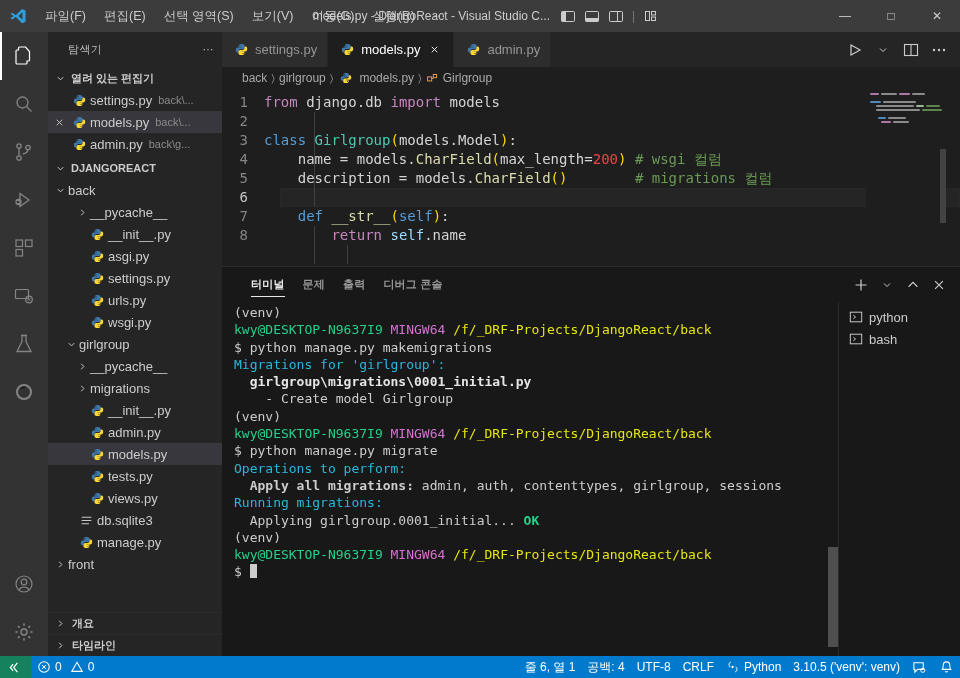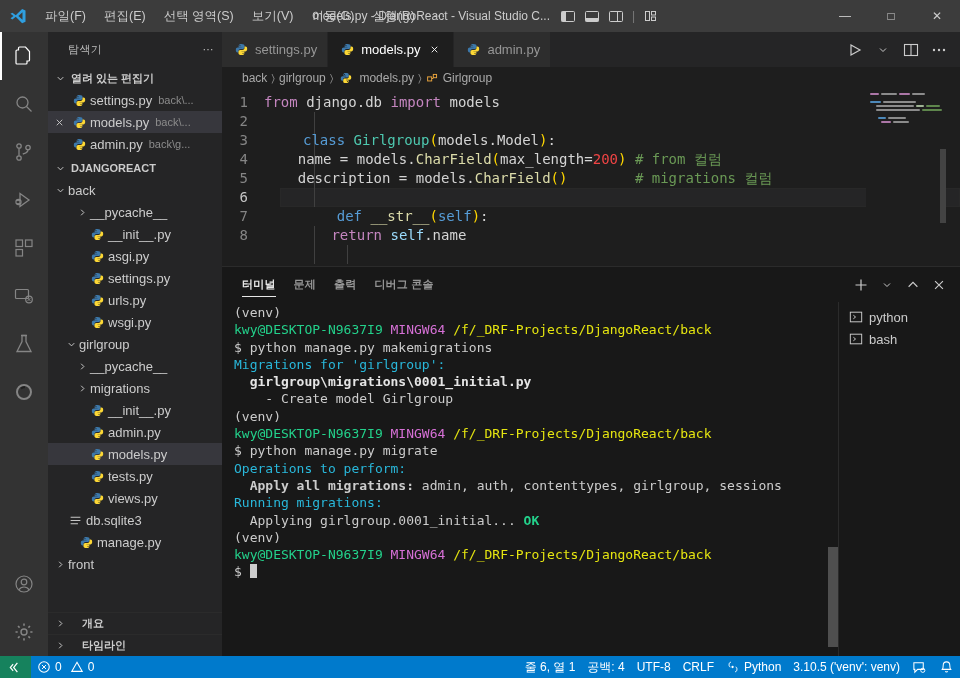--- a/index.html
+++ b/index.html
@@ -81,21 +81,21 @@
   .tree-row {
     height: 22px; display: flex; align-items: center; font-size: 13px; color: #cccccc;
     white-space: nowrap; position: relative;
   }
   .tree-row.selected { background: #37373d; }
   .tree-row .label { margin-left: 2px; }
   .chev { width: 12px; display: inline-flex; align-items: center; justify-content: center; color: #cccccc; flex: 0 0 12px; }
   .file-ico { width: 18px; display: inline-flex; align-items: center; justify-content: center; flex: 0 0 18px; }
   .bottom-sec { flex: 0 0 auto; }
   .bottom-sec .sec-header2 {
-    height: 22px; display: flex; align-items: center; gap: 14px; padding-left: 4px;
+    height: 22px; display: flex; align-items: center; gap: 4px; padding-left: 4px;
     font-size: 11px; font-weight: bold; color: #cccccc; border-top: 1px solid #2b2b2b;
   }
 
   
   .editor-col { flex: 1 1 auto; display: flex; flex-direction: column; min-width: 0; background: #1e1e1e; }
   .tabs-row { height: 35px; background: #252526; display: flex; flex: 0 0 35px; position: relative; }
   .tab {
     height: 35px; display: flex; align-items: center; padding: 0 10px; gap: 5px;
     font-size: 13px; color: #969696; background: #2d2d2d; border-right: 1px solid #252526;
     white-space: nowrap; min-width: 0;
@@ -124,21 +124,21 @@
     content: ""; position: absolute; left: 58px; right: 0; top: 0; bottom: 0;
     border: 1px solid #282828; background: #252526; z-index: 0;
   }
   .lnum {
     width: 42px; text-align: right; color: #858585; font-size: 14px; flex: 0 0 42px;
     padding-right: 16px; font-family: "DejaVu Sans Mono", monospace; z-index: 1;
   }
   .lnum.current { color: #c6c6c6; }
   .ltext { flex: 1 1 auto; color: #d4d4d4; z-index: 1; position: relative; }
   .ind-guide { position: absolute; width: 1px; background: #404040; z-index: 1; }
-  .kw { color: #569cd6; margin-left: 39px; }
+  .kw { color: #569cd6; }
   .kw2 { color: #c586c0; }
   .cls { color: #4ec9b0; }
   .fn { color: #dcdcaa; }
   .num { color: #ef4444; }
   .com { color: #6a9955; }
   .par { color: #ffd700; }
   .var { color: #9cdcfe; }
   .self { color: #569cd6; }
 
   .minimap {
@@ -147,21 +147,21 @@
   }
   .mm-line { height: 3px; display: flex; gap: 2px; padding-left: 4px; margin-bottom: 1px; }
   .mm-seg { height: 2px; border-radius: 1px; opacity: .85; }
   .mm-slider { position: absolute; right: 0; top: 60px; width: 6px; height: 74px; background: #434343; }
 
   
   .panel {
     flex: 0 0 auto; background: #181818; display: flex; flex-direction: column;
     border-top: 1px solid #2b2b2b;
   }
-  .panel-header { height: 35px; display: flex; align-items: center; flex: 0 0 35px; padding-left: 20px; }
+  .panel-header { height: 35px; display: flex; align-items: center; flex: 0 0 35px; padding-left: 20px; margin-left: 9px; }
   .panel-tab {
     font-size: 11px; color: #969696; margin-right: 18px; height: 35px; display: flex;
     align-items: center; position: relative; letter-spacing: .2px; font-weight: bold;
   }
   .panel-tab.active { color: #e7e7e7; }
   .panel-tab.active::after {
     content: ""; position: absolute; left: 0; right: 0; bottom: 5px; height: 1px; background: #e7e7e7;
   }
   .panel-actions { margin-left: auto; display: flex; align-items: center; gap: 4px; padding-right: 10px; color: #cccccc; }
   .pa-btn { width: 22px; height: 26px; display: flex; align-items: center; justify-content: center; }
@@ -528,21 +528,21 @@
           <div class="tree-row" style="padding-left: 28px;">
             <span class="chev"></span>
             <span class="file-ico">
               <svg width="13" height="13" viewBox="0 0 16 16">
                 <path d="M7.9 1.2c-2 0-3.4.6-3.4 2.2v1.7h3.6v.5H3.3c-1.3 0-2.3 1-2.3 3s.8 3 2.1 3h1.2V9.7c0-1.4 1.2-2.4 2.6-2.4h2.7c1.2 0 2.1-.9 2.1-2.1V3.4c0-1.3-1-2.2-3.8-2.2zM6.1 2.6a.7.7 0 1 1 0 1.4.7.7 0 0 1 0-1.4z" fill="#3c78aa"></path>
                 <path d="M8.1 14.8c2 0 3.4-.6 3.4-2.2v-1.7H7.9v-.5h4.8c1.3 0 2.3-1 2.3-3s-.8-3-2.1-3h-1.2v1.9c0 1.4-1.2 2.4-2.6 2.4H6.4c-1.2 0-2.1.9-2.1 2.1v1.8c0 1.3 1 2.2 3.8 2.2zm1.8-1.4a.7.7 0 1 1 0-1.4.7.7 0 0 1 0 1.4z" fill="#fdd835"></path>
               </svg>
             </span>
             <span class="label">views.py</span>
           </div>
-          <div class="tree-row" style="padding-left: 6px;">
+          <div class="tree-row" style="padding-left: 17px;">
             <span class="chev"></span>
             <span class="file-ico">
               <svg width="13" height="13" viewBox="0 0 16 16">
                 <path d="M2 4h12M2 8h12M2 12h9" stroke="#cccccc" stroke-width="1.2"></path>
               </svg>
             </span>
             <span class="label">db.sqlite3</span>
           </div>
           <div class="tree-row" style="padding-left: 17px;">
             <span class="chev"></span>
@@ -686,21 +686,21 @@
           <div class="code-line">
             <span class="lnum">2</span>
             <span class="ltext"></span>
           </div>
           <div class="code-line">
             <span class="lnum">3</span>
             <span class="ltext"><span class="kw">class</span> <span class="cls">Girlgroup</span><span class="par">(</span>models.Model<span class="par">)</span>:</span>
           </div>
           <div class="code-line">
             <span class="lnum">4</span>
-            <span class="ltext">    name = models.<span class="fn">CharField</span><span class="par">(</span>max_length=<span class="num">200</span><span class="par">)</span> <span class="com"># from 컬럼</span></span>
+            <span class="ltext">    name = models.<span class="fn">CharField</span><span class="par">(</span>max_length=<span class="num">200</span><span class="par">)</span> <span class="com"># wsgi 컬럼</span></span>
           </div>
           <div class="code-line">
             <span class="lnum">5</span>
             <span class="ltext">    description = models.<span class="fn">CharField</span><span class="par">()</span>        <span class="com"># migrations 컬럼</span></span>
           </div>
           <div class="code-line active-line">
             <span class="lnum current">6</span>
             <span class="ltext"></span>
           </div>
           <div class="code-line">

